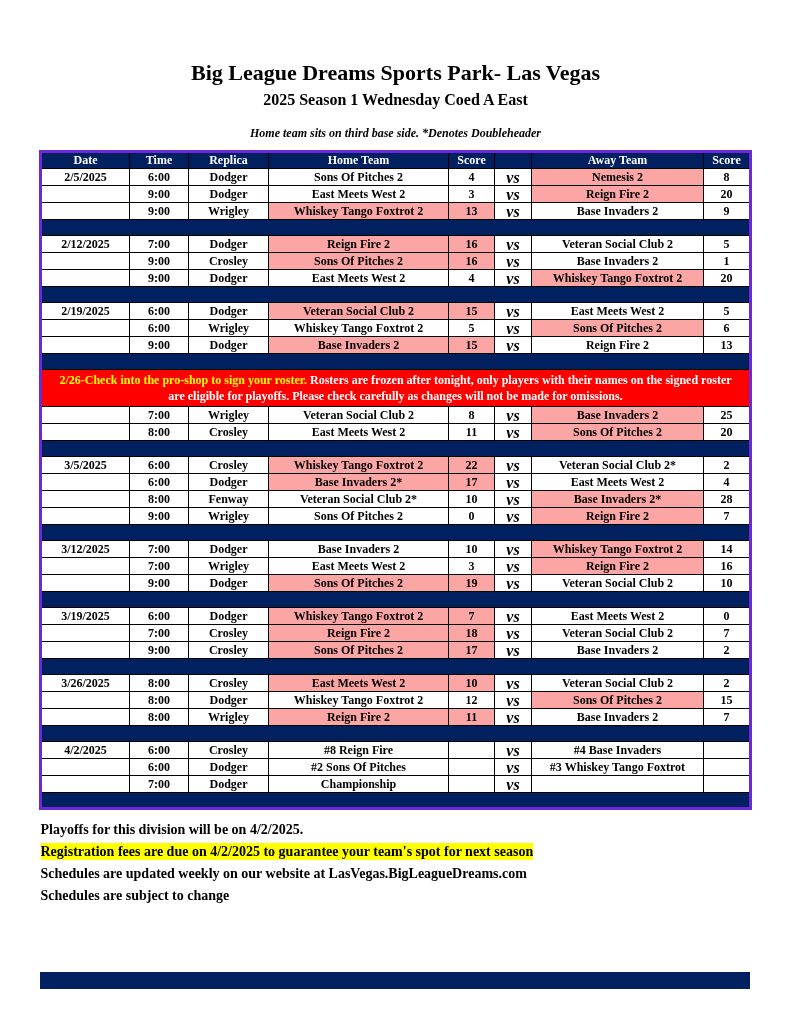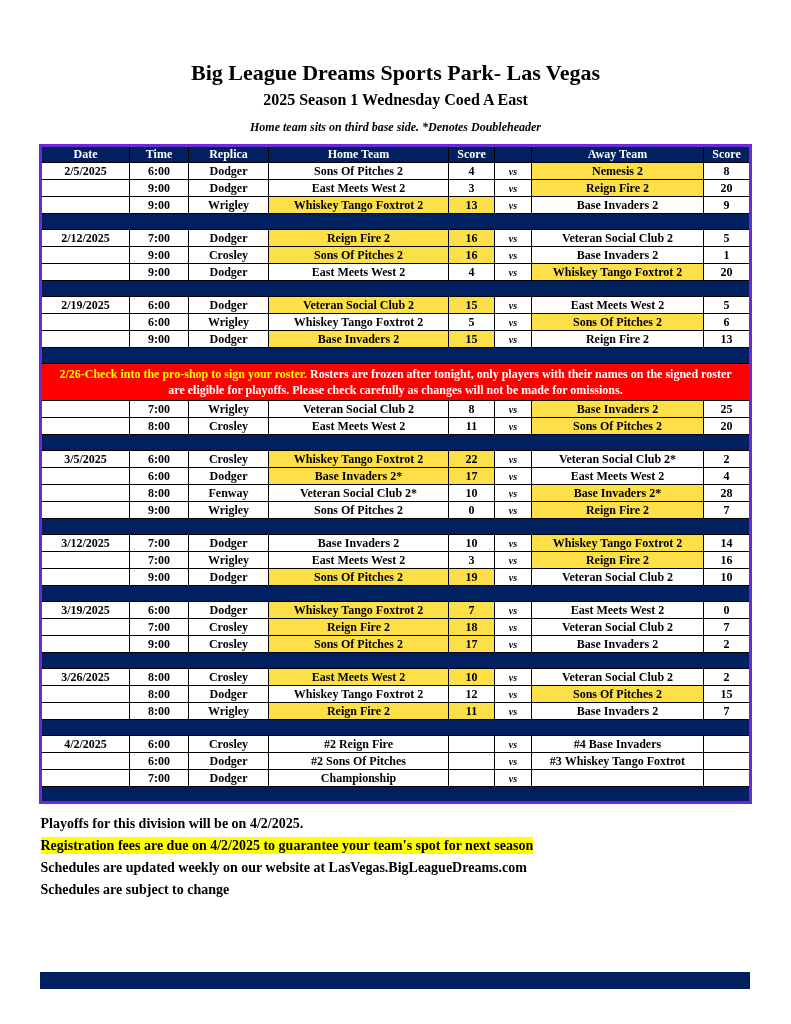--- a/index.html
+++ b/index.html
@@ -6,21 +6,21 @@
   html,body { background:#ffffff; }
   body {
     width:791px; height:1024px;
     font-family:"Liberation Serif", serif;
     position:relative;
     overflow:hidden;
   }
   .page { width:791px; height:776px; padding-top:60px; position:relative; }
   .title   { text-align:center; font-size:22px; font-weight:bold; line-height:26px; color:#000; }
   .subtitle{ text-align:center; font-size:16px; font-weight:bold; line-height:22px; margin-top:3px; color:#000; }
-  .note    { text-align:center; font-size:12px; font-weight:bold; font-style:italic; line-height:16px; margin-top:8px; margin-bottom:9px; color:#000; }
+  .note    { text-align:center; font-size:12px; font-weight:bold; font-style:italic; line-height:16px; margin-top:14px; margin-bottom:9px; color:#000; }
 
   table.sched {
     border-collapse:collapse;
     table-layout:fixed;
     width:710px;
     margin:0 auto;
     border:3px solid #6d28d9;
   }
   table.sched th, table.sched td {
     border:1px solid #000;
@@ -30,22 +30,22 @@
     vertical-align:middle;
     height:17px;
     line-height:15px;
     padding:0 2px;
     overflow:hidden;
     white-space:nowrap;
     color:#000;
     background:#ffffff;
   }
   table.sched thead th { background:#002060; color:#ffffff; }
-  table.sched td.vs { font-style:italic; font-size:10px; }
-  table.sched td.yl { background:#fde047; }
+  table.sched td.vs { font-style:italic; font-size:16px; }
+  table.sched td.yl { background:#fca5a5; }
   table.sched tr.sep td { background:#002060; height:16px; }
   table.sched tr.announce td {
     background:#FF0000;
     white-space:normal;
     height:auto;
     padding:2px 8px;
     line-height:16px;
     font-size:12px;
     text-align:center;
   }
@@ -359,21 +359,21 @@
           <td>Base Invaders 2</td>
           <td>7</td>
         </tr>
         <tr class="sep">
           <td colspan="8"></td>
         </tr>
         <tr>
           <td>4/2/2025</td>
           <td>6:00</td>
           <td>Crosley</td>
-          <td>#2 Reign Fire</td>
+          <td>#8 Reign Fire</td>
           <td></td>
           <td class="vs">vs</td>
           <td>#4 Base Invaders</td>
           <td></td>
         </tr>
         <tr>
           <td></td>
           <td>6:00</td>
           <td>Dodger</td>
           <td>#2 Sons Of Pitches</td>

